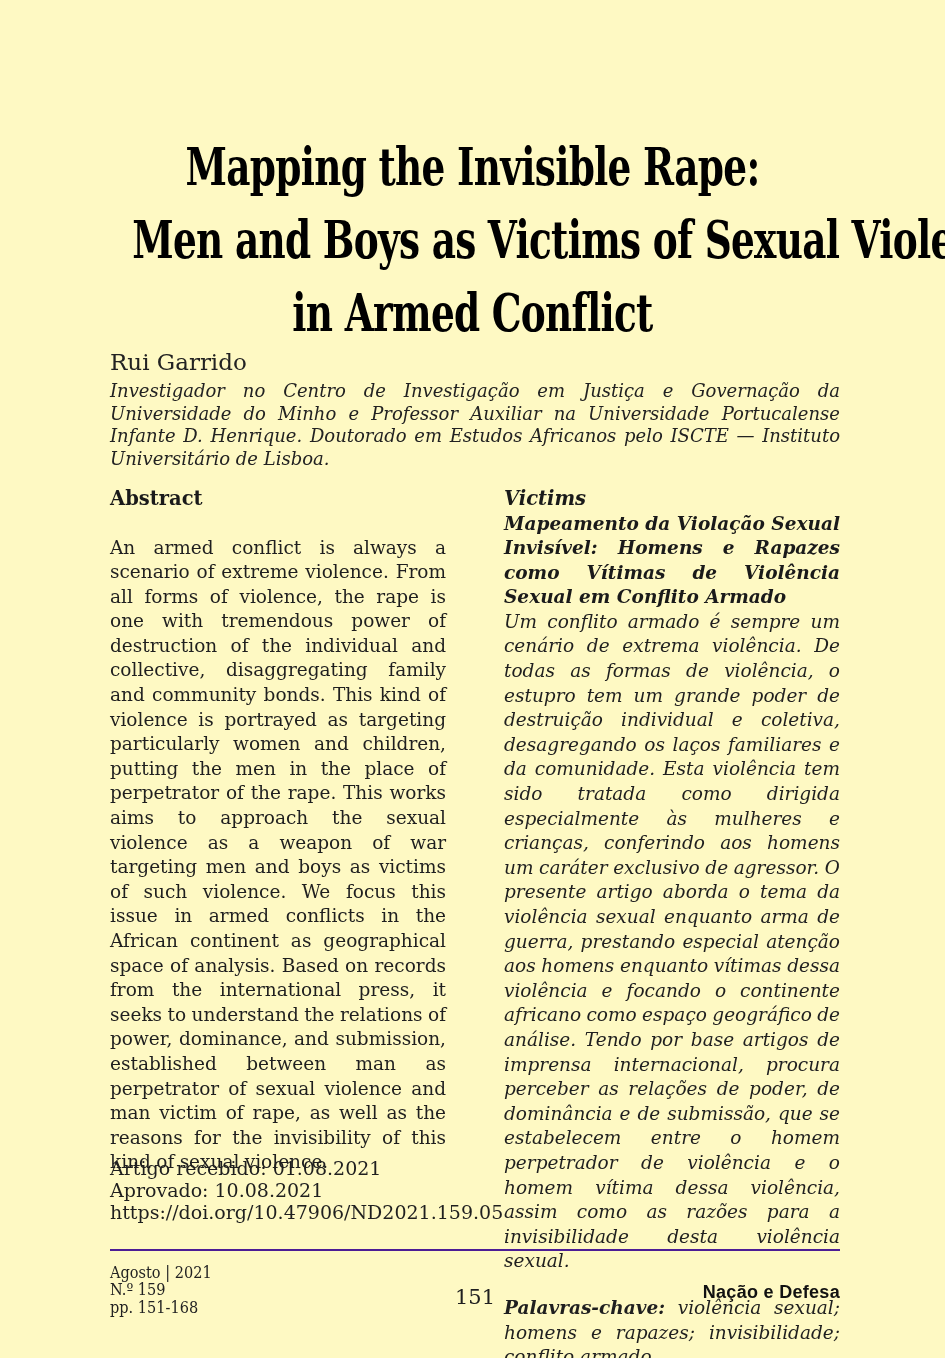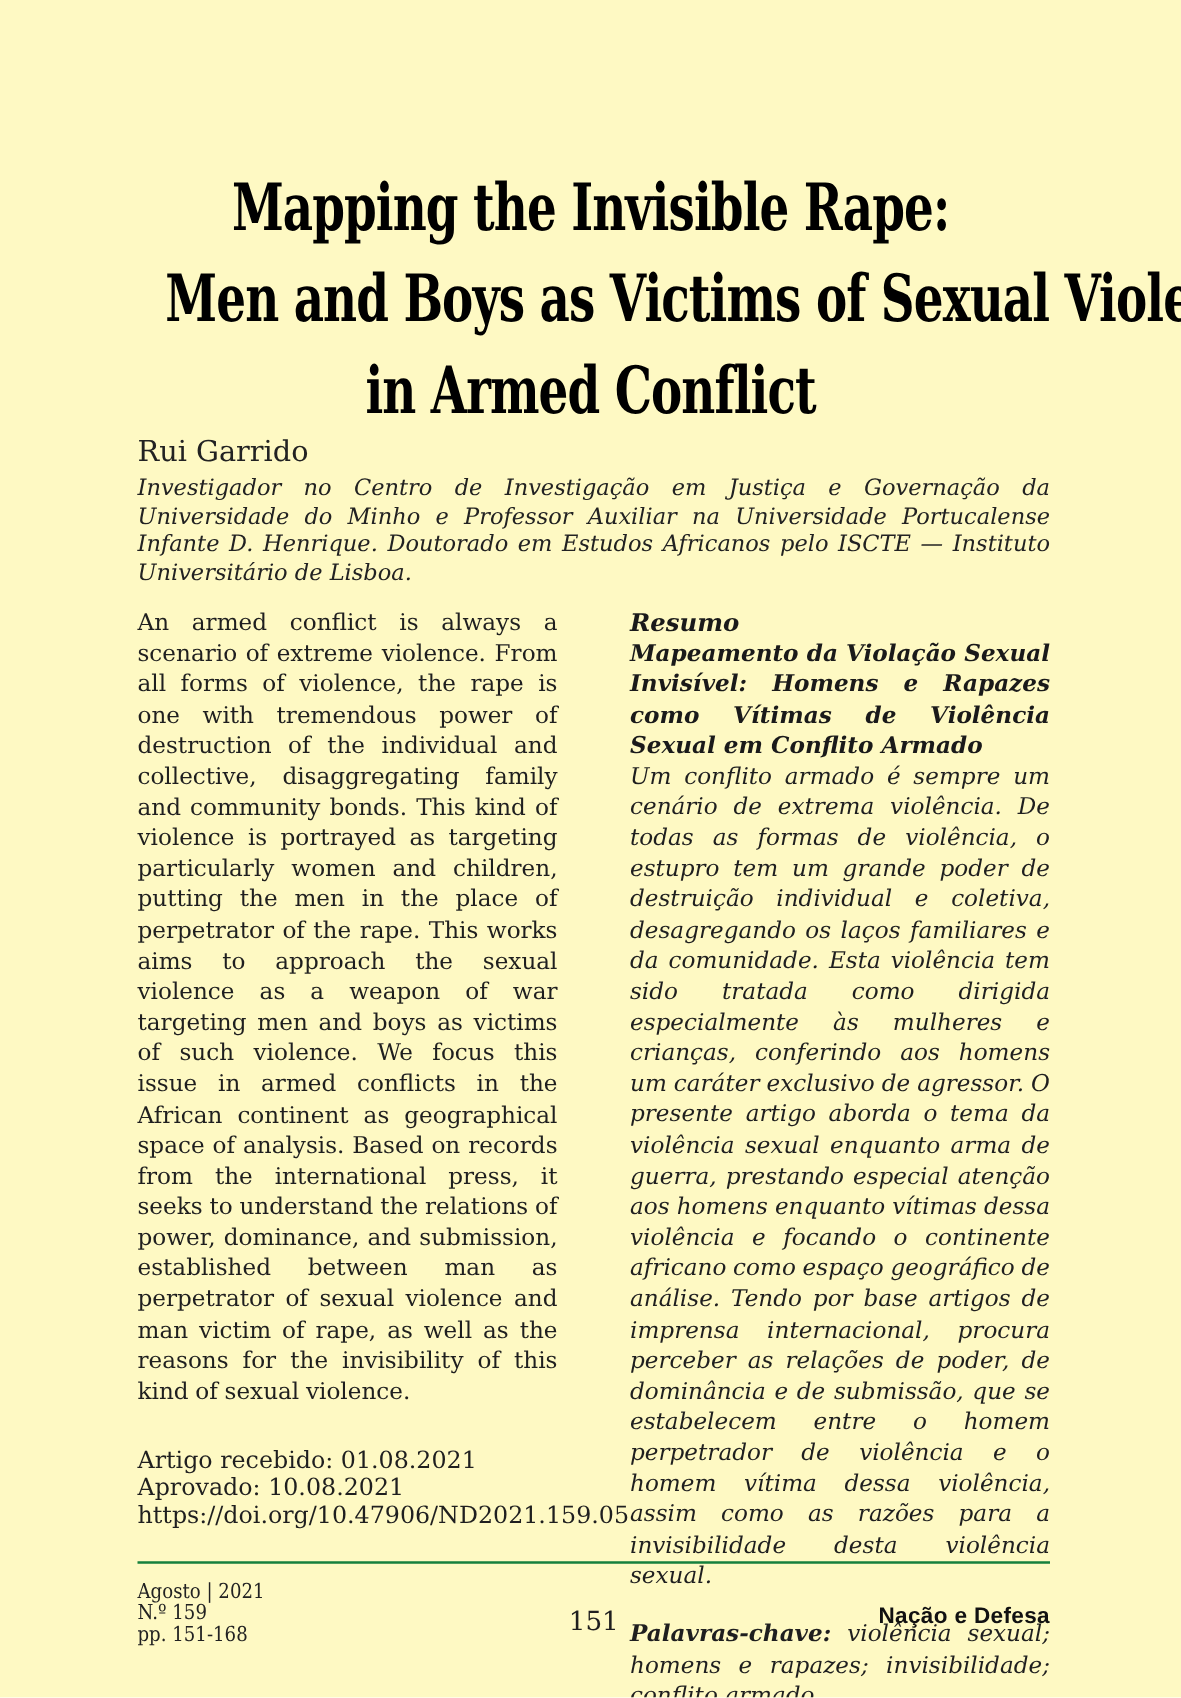--- a/index.html
+++ b/index.html
@@ -113,21 +113,21 @@
     color: #1f1f1f;
   }
   .reception .doi { color: #1f1f1f; text-decoration: none; }
 
   
   .footer {
     position: absolute;
     top: 1249px;
     left: 110px;
     width: 730px;
-    border-top: 2px solid #15803d;
+    border-top: 2px solid #4c1d95;
     padding-top: 13px;
   }
   .f-left {
     font-size: 16.5px;
     line-height: 17.3px;
     color: #222;
     transform: scaleX(0.88);
     transform-origin: 0 0;
     white-space: nowrap;
   }
@@ -164,25 +164,26 @@
   </header>
 
   <section class="author-block">
     <div class="author-name">Rui Garrido</div>
     <p class="affiliation">Investigador no Centro de Investigação em Justiça e Governação da Universidade do Minho e Professor Auxiliar na Universidade Portucalense Infante D. Henrique. Doutorado em Estudos Africanos pelo ISCTE — Instituto Universitário de Lisboa.</p>
   </section>
 
   <div class="columns">
 
     <section class="col">
+      <h2 class="abstract-heading">Abstract</h2>
       <p class="body-text">An armed conflict is always a scenario of extreme violence. From all forms of violence, the rape is one with tremendous power of destruction of the individual and collective, disaggregating family and community bonds. This kind of violence is portrayed as targeting particularly women and children, putting the men in the place of perpetrator of the rape. This works aims to approach the sexual violence as a weapon of war targeting men and boys as victims of such violence. We focus this issue in armed conflicts in the African continent as geographical space of analysis. Based on records from the international press, it seeks to understand the relations of power, dominance, and submission, established between man as perpetrator of sexual violence and man victim of rape, as well as the reasons for the invisibility of this kind of sexual violence.</p>
     </section>
 
     <section class="col">
-      <h2 class="it">Resumo</h2>
+      <h2 class="it">Victims</h2>
       <p class="resumo-subtitle">Mapeamento da Violação Sexual Invisível: Homens e Rapazes como Vítimas de Violência Sexual em Conflito Armado</p>
       <p class="body-text it">Um conflito armado é sempre um cenário de extrema violência. De todas as formas de violência, o estupro tem um grande poder de destruição individual e coletiva, desagregando os laços familiares e da comunidade. Esta violência tem sido tratada como dirigida especialmente às mulheres e crianças, conferindo aos homens um caráter exclusivo de agressor. O presente artigo aborda o tema da violência sexual enquanto arma de guerra, prestando especial atenção aos homens enquanto vítimas dessa violência e focando o continente africano como espaço geográfico de análise. Tendo por base artigos de imprensa internacional, procura perceber as relações de poder, de dominância e de submissão, que se estabelecem entre o homem perpetrador de violência e o homem vítima dessa violência, assim como as razões para a invisibilidade desta violência sexual.</p>
       <p class="keywords it"><b>Palavras-chave:</b> <span>violência sexual; homens e rapazes; invisibilidade; conflito armado.</span></p>
     </section>
 
   </div>
 
   <section class="reception">
     <div>Artigo recebido: 01.08.2021</div>
     <div>Aprovado: 10.08.2021</div>

